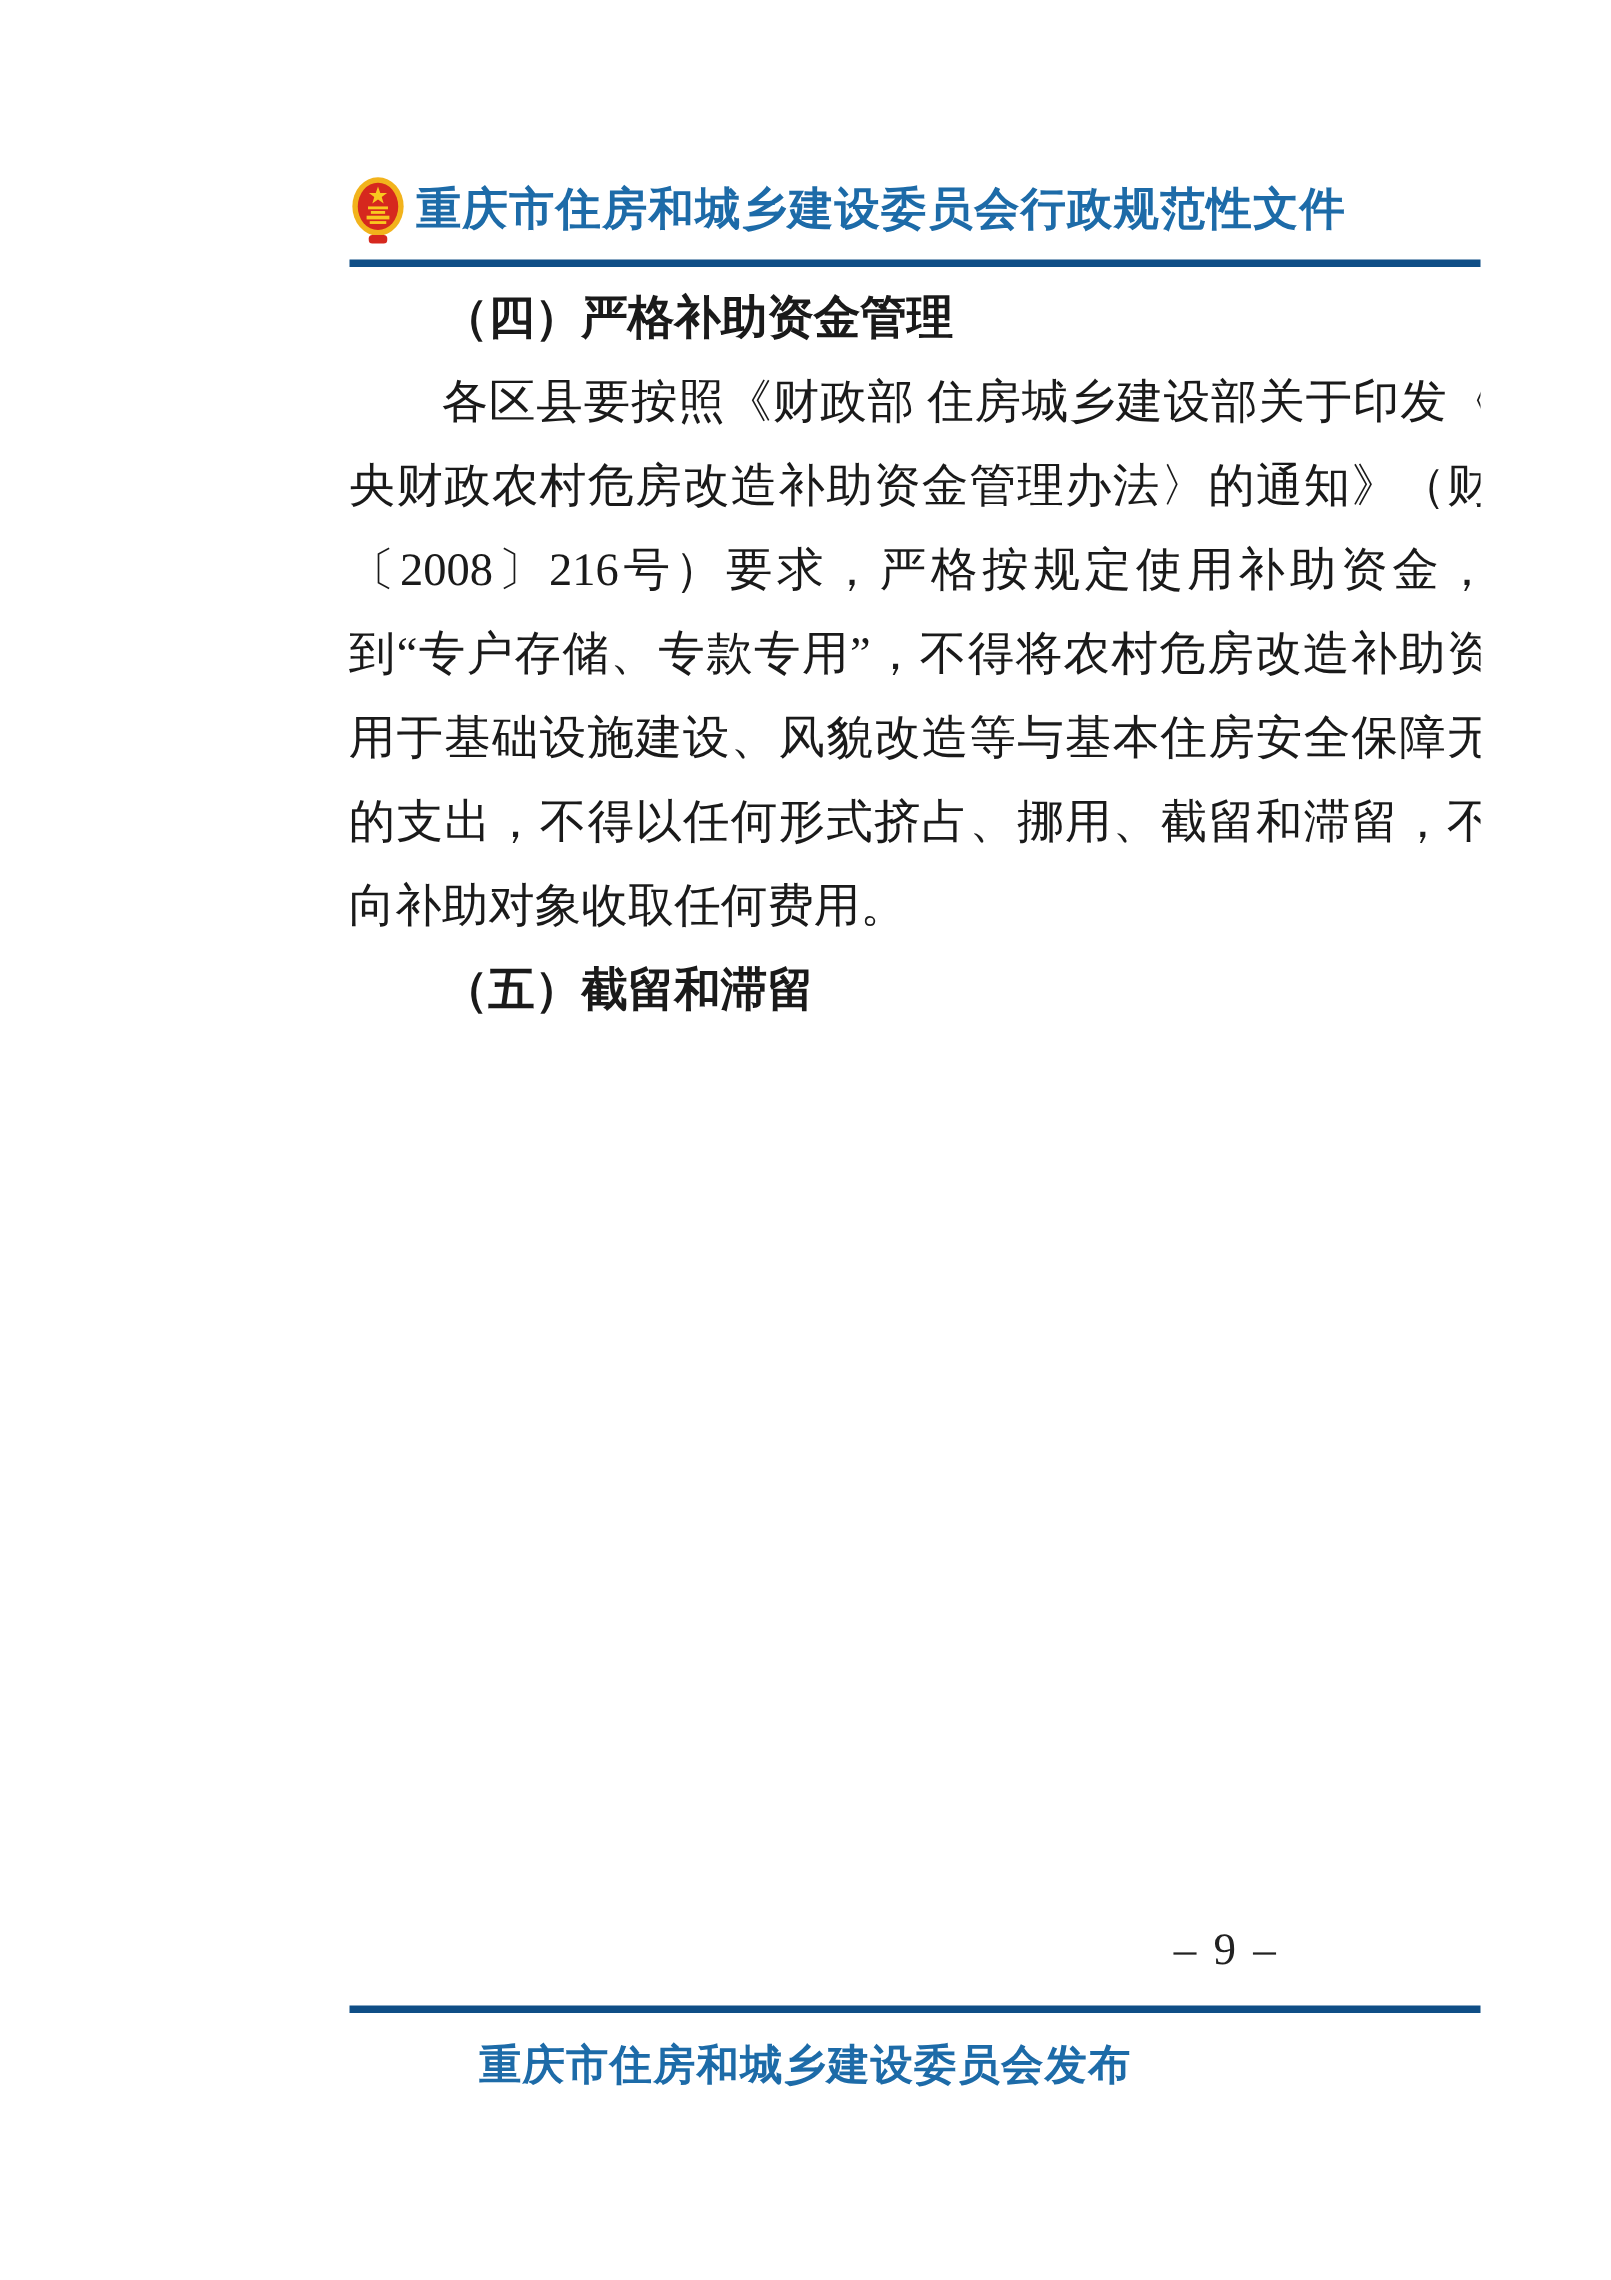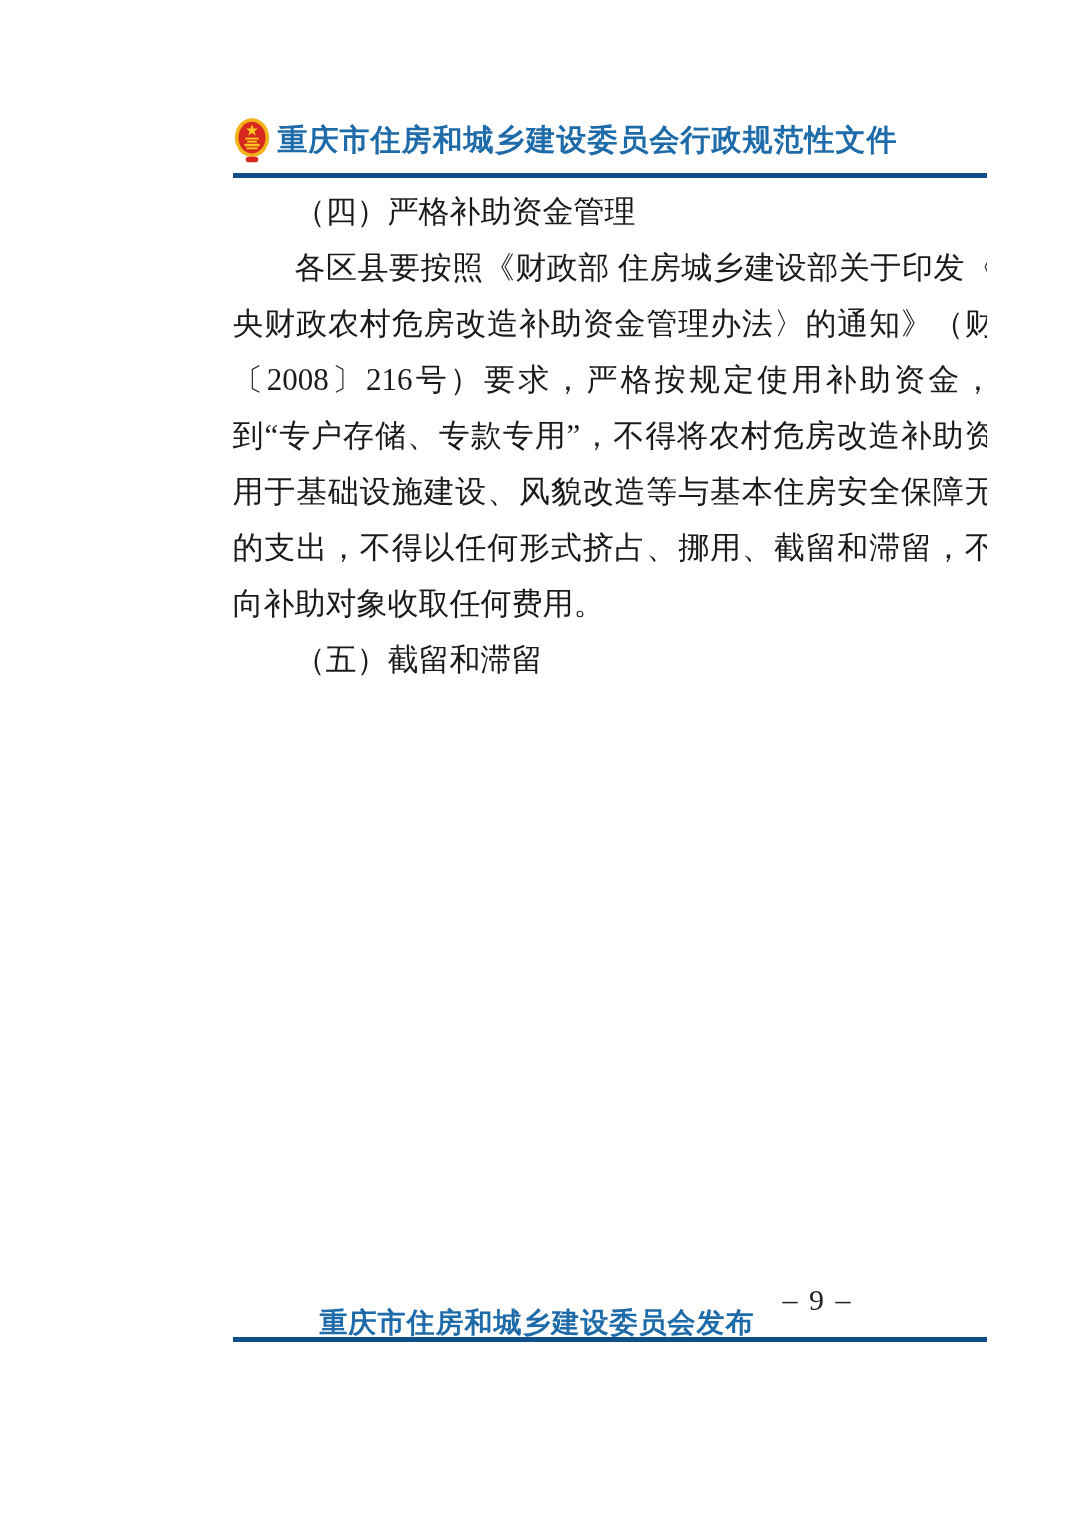--- a/index.html
+++ b/index.html
@@ -44,36 +44,36 @@
     left: 145px;
     top: 184px;
     width: 795px;
     font-size: 31px;
     line-height: 56px;
     color: #1a1a1a;
     text-align: justify;
   }
   .content p { margin: 0; }
   .para-continuation { text-indent: 0; }
-  .para-heading { text-indent: 2em; font-weight: normal; }
+  .para-heading { text-indent: 2em; font-weight: bold; }
   .para-body { text-indent: 2em; }
   .page-number {
     position: absolute;
     right: 134px;
     top: 1282px;
     font-size: 30px;
     line-height: 36px;
     color: #222222;
     letter-spacing: 2px;
   }
   .footer-rule { top: 1337px; }
   .footer-text {
     position: absolute;
     left: 0;
-    top: 1304px;
+    top: 1358px;
     width: 100%;
     text-align: center;
     font-family: "Liberation Sans", sans-serif;
     font-weight: bold;
     font-size: 28px;
     color: #1d6ba8;
     letter-spacing: 1px;
   }
 </style>
 </head>

